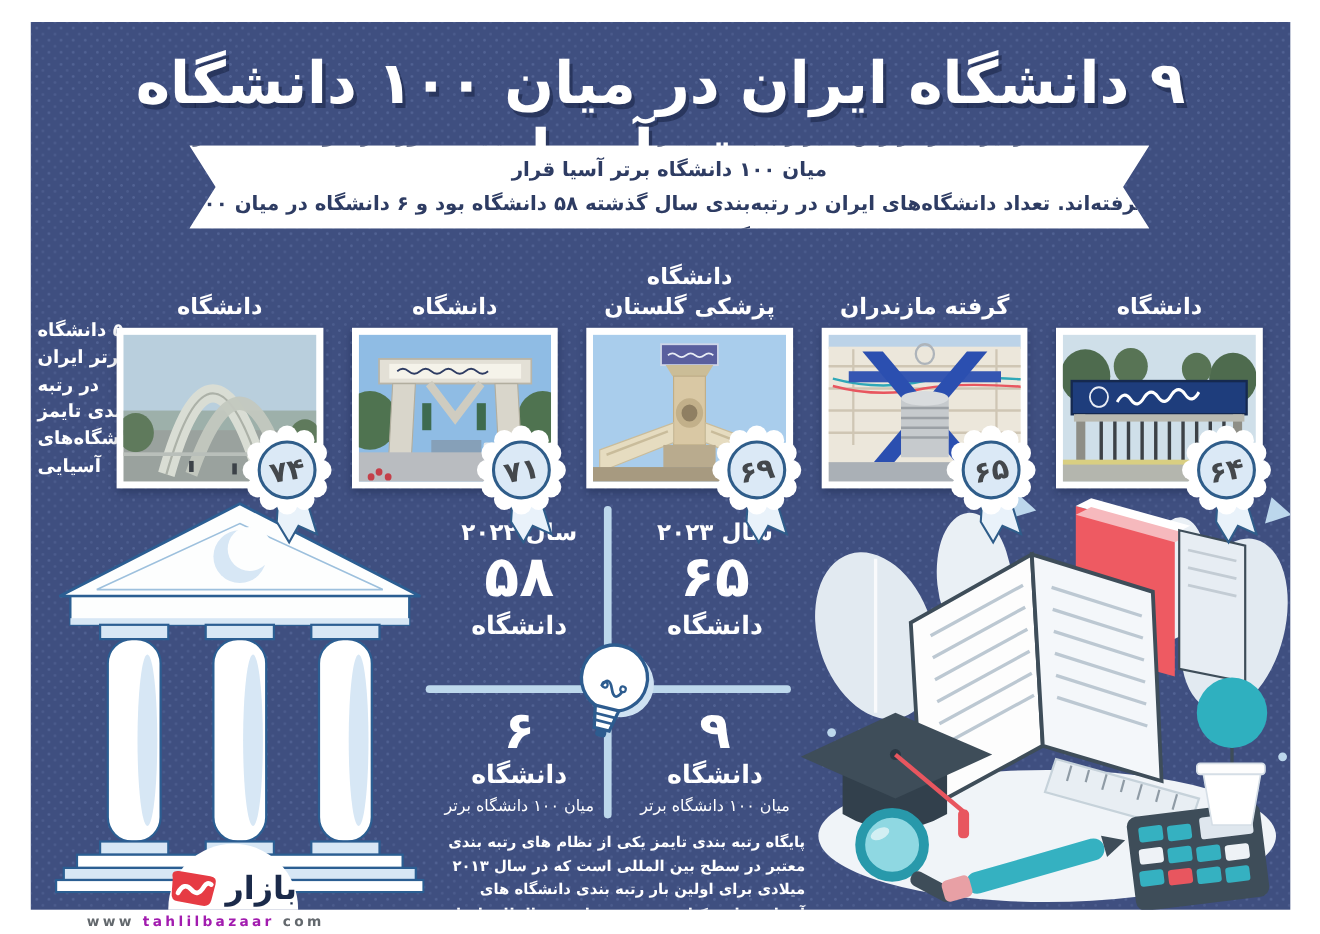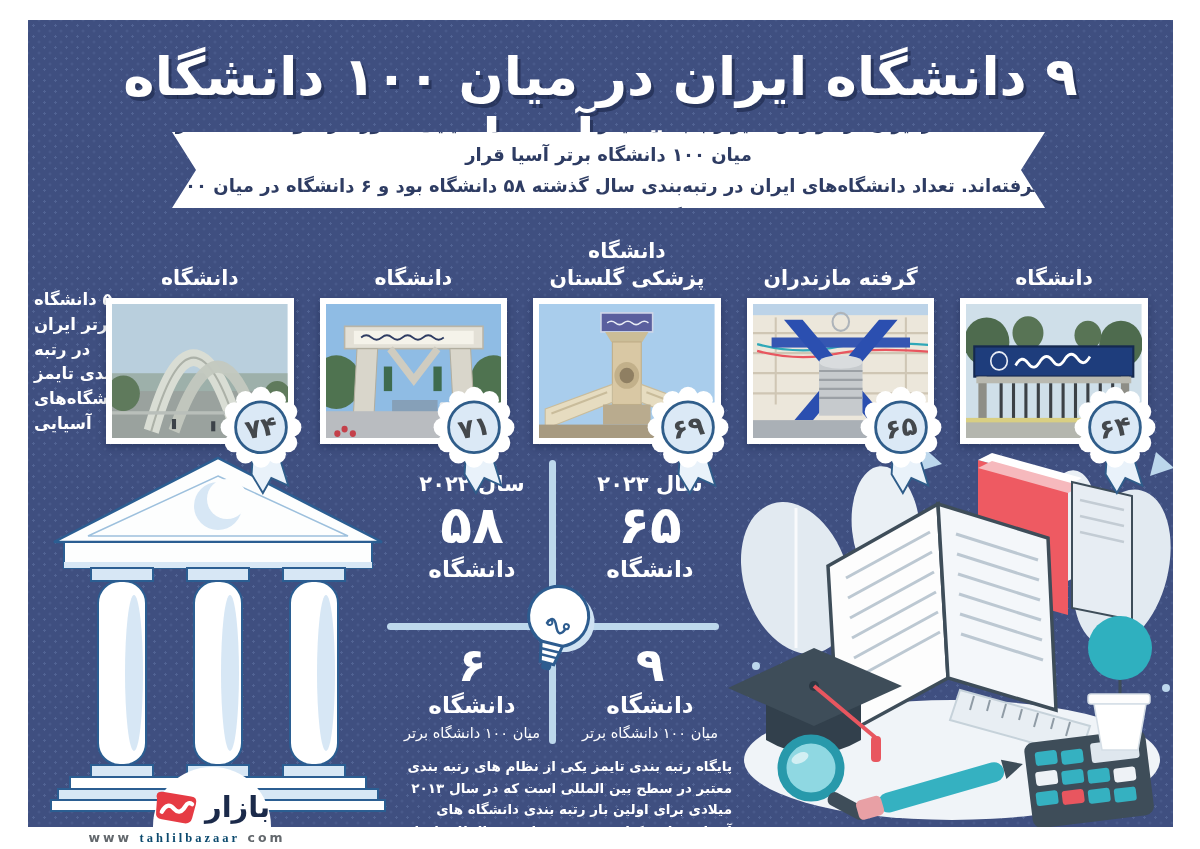--- a/index.html
+++ b/index.html
@@ -44,21 +44,21 @@
   .footnote{position:absolute;left:360px;top:736px;width:344px;direction:rtl;text-align:right;
     color:#ffffff;font-weight:bold;font-size:13.5px;line-height:1.6;}
   .building{position:absolute;left:22px;top:432px;width:336px;height:360px;}
   .scene{position:absolute;left:698px;top:418px;width:452px;height:392px;}
   .logo-circle{position:absolute;left:125px;top:747px;width:118px;height:118px;border-radius:50%;
     background:#ffffff;z-index:6;display:flex;align-items:flex-start;justify-content:center;padding-top:22px;}
   .logo-row{display:flex;align-items:center;gap:7px;direction:rtl;}
   .logo-word{color:#1b2a4a;font-size:29px;font-weight:bold;line-height:1;}
   .url-line{position:absolute;left:68px;top:830px;width:238px;text-align:center;font-size:12.5px;
     font-weight:bold;letter-spacing:3px;white-space:nowrap;z-index:7;}
-  .url-gray{color:#63686d;} .url-red{color:#0c4a6e;font-family:Liberation Serif, serif;}
+  .url-gray{color:#63686d;} .url-red{color:#a21caf;}
 </style>
 </head>
 <body>
 
 <div class="canvas">
   <div class="board">
 
     <div class="title">۹ دانشگاه ایران در میان ۱۰۰ دانشگاه برتر آسیا</div>
 
     <div class="ribbon">

